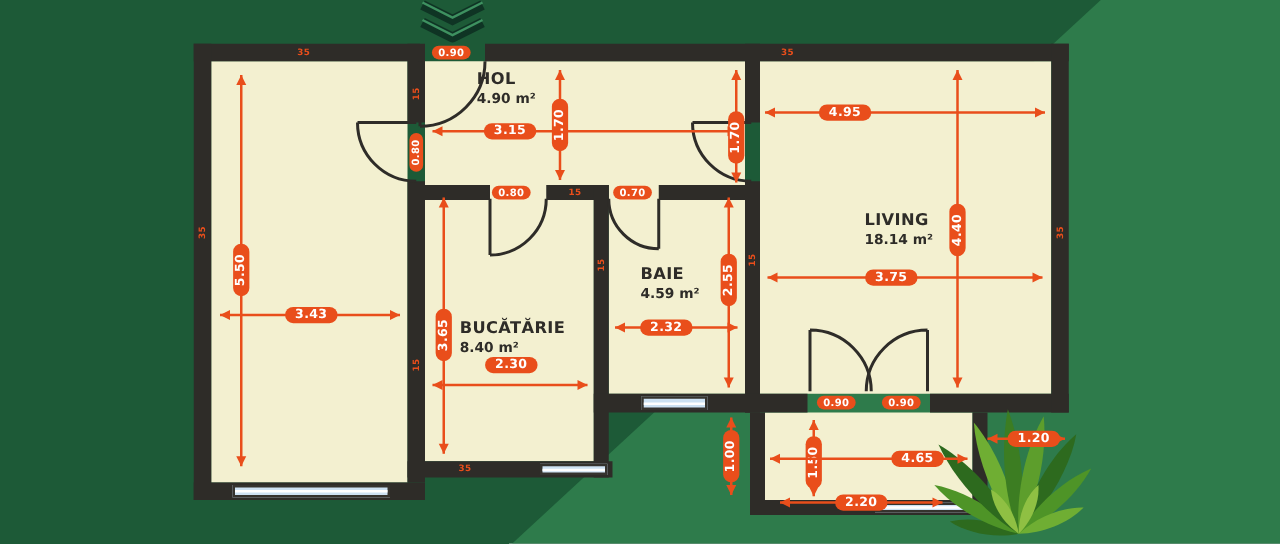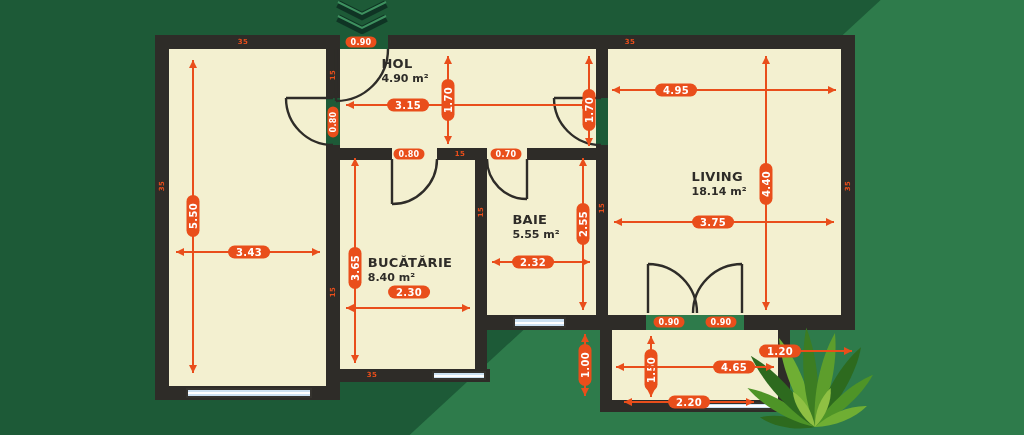--- a/index.html
+++ b/index.html
@@ -91,21 +91,21 @@
       <div class="room-label" style="left:405px;top:71px">
         <div class="room-name">HOL</div>
         <div class="room-area">4.90 m²</div>
       </div>
       <div class="room-label" style="left:410px;top:270px">
         <div class="room-name">BUCĂTĂRIE</div>
         <div class="room-area">8.40 m²</div>
       </div>
       <div class="room-label" style="left:536px;top:227px">
         <div class="room-name">BAIE</div>
-        <div class="room-area">5.55 m²</div>
+        <div class="room-area">4.59 m²</div>
       </div>
       <div class="room-label" style="left:719px;top:184px">
         <div class="room-name">LIVING</div>
         <div class="room-area">18.14 m²</div>
       </div>
     </div>
 
     <div id="wall-labels-layer">
         <div class="wall-label" style="left: 243px; top: 42px;">35</div>
         <div class="wall-label" style="left: 630px; top: 42px;">35</div>
@@ -203,15 +203,15 @@
       <div class="dim-arrow a-left" style="left: 616px; top: 363px;"></div>
       <div class="dim-arrow a-right" style="left: 766px; top: 363px;"></div>
       <div class="dim-pill" style="left: 734px; top: 367px;">4.65</div>
       <div class="dim-line" style="left: 624px; top: 401px; width: 130px; height: 2px;"></div>
       <div class="dim-arrow a-left" style="left: 624px; top: 398px;"></div>
       <div class="dim-arrow a-right" style="left: 746px; top: 398px;"></div>
       <div class="dim-pill" style="left: 689px; top: 402px;">2.20</div>
       <div class="dim-line" style="left: 790px; top: 350px; width: 62px; height: 2px;"></div>
       <div class="dim-arrow a-left" style="left: 790px; top: 347px;"></div>
       <div class="dim-arrow a-right" style="left: 844px; top: 347px;"></div>
-      <div class="dim-pill" style="left: 780px; top: 351px;">1.20</div>
+      <div class="dim-pill" style="left: 827px; top: 351px;">1.20</div>
     </div>
 </div>
 
 </body></html>

